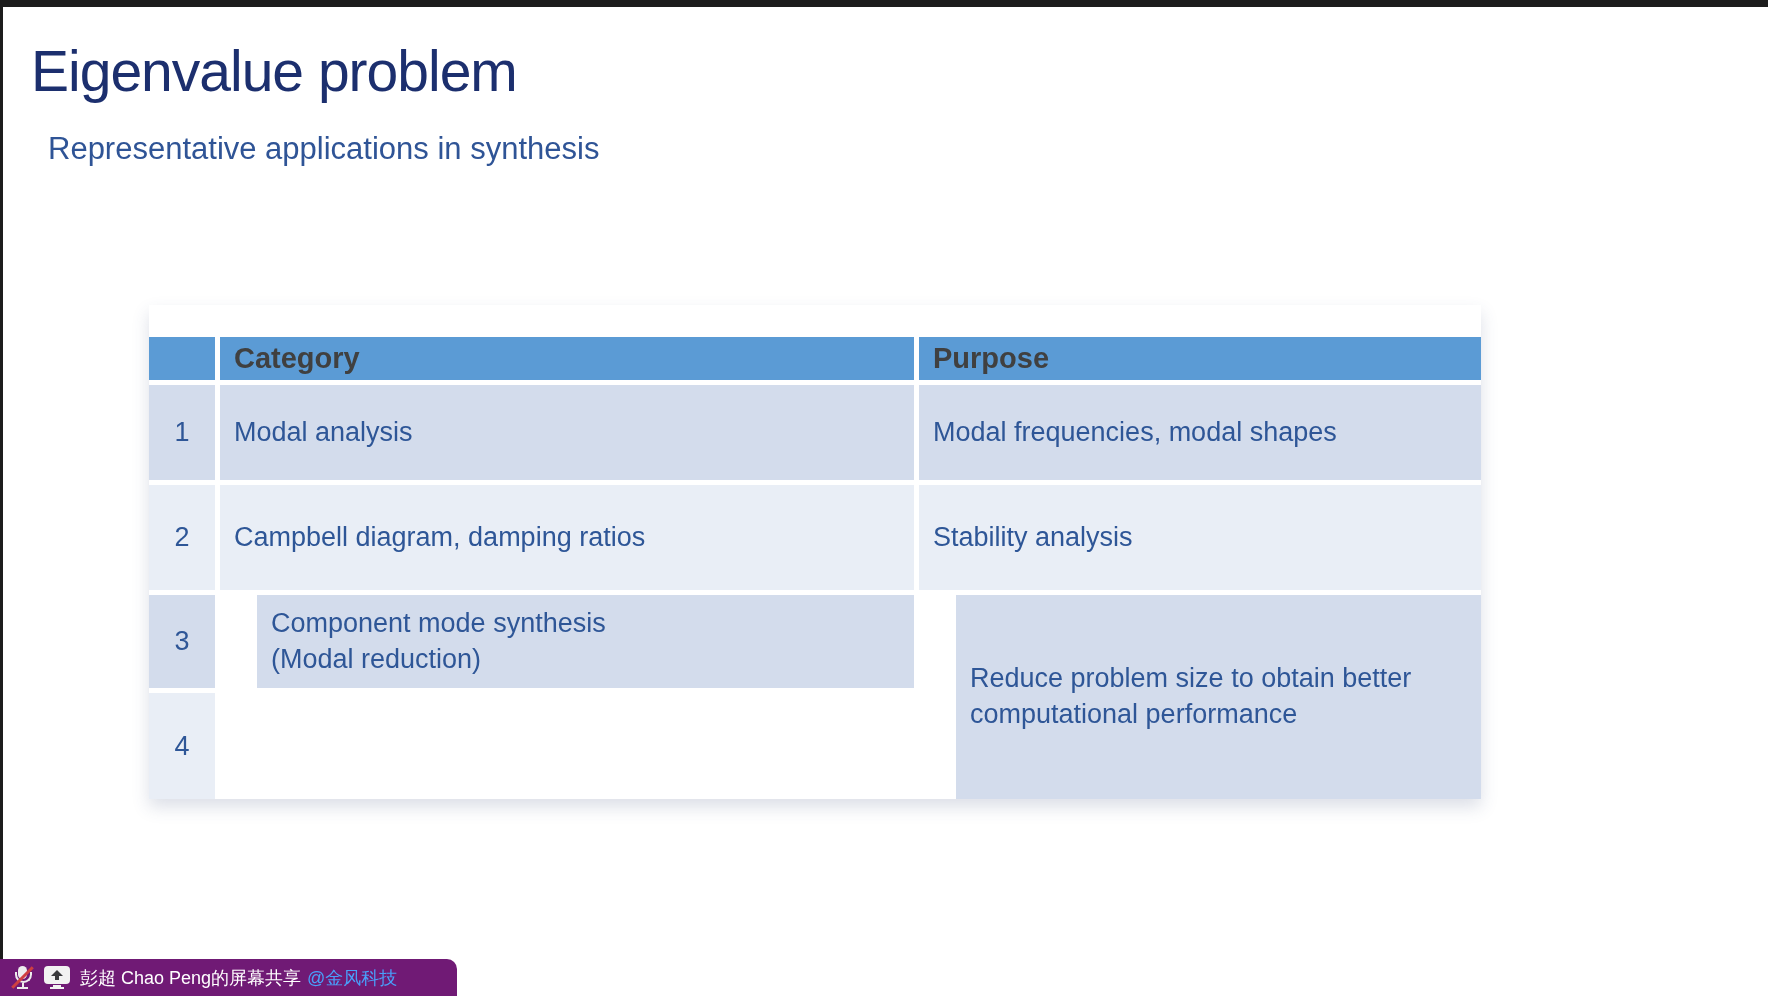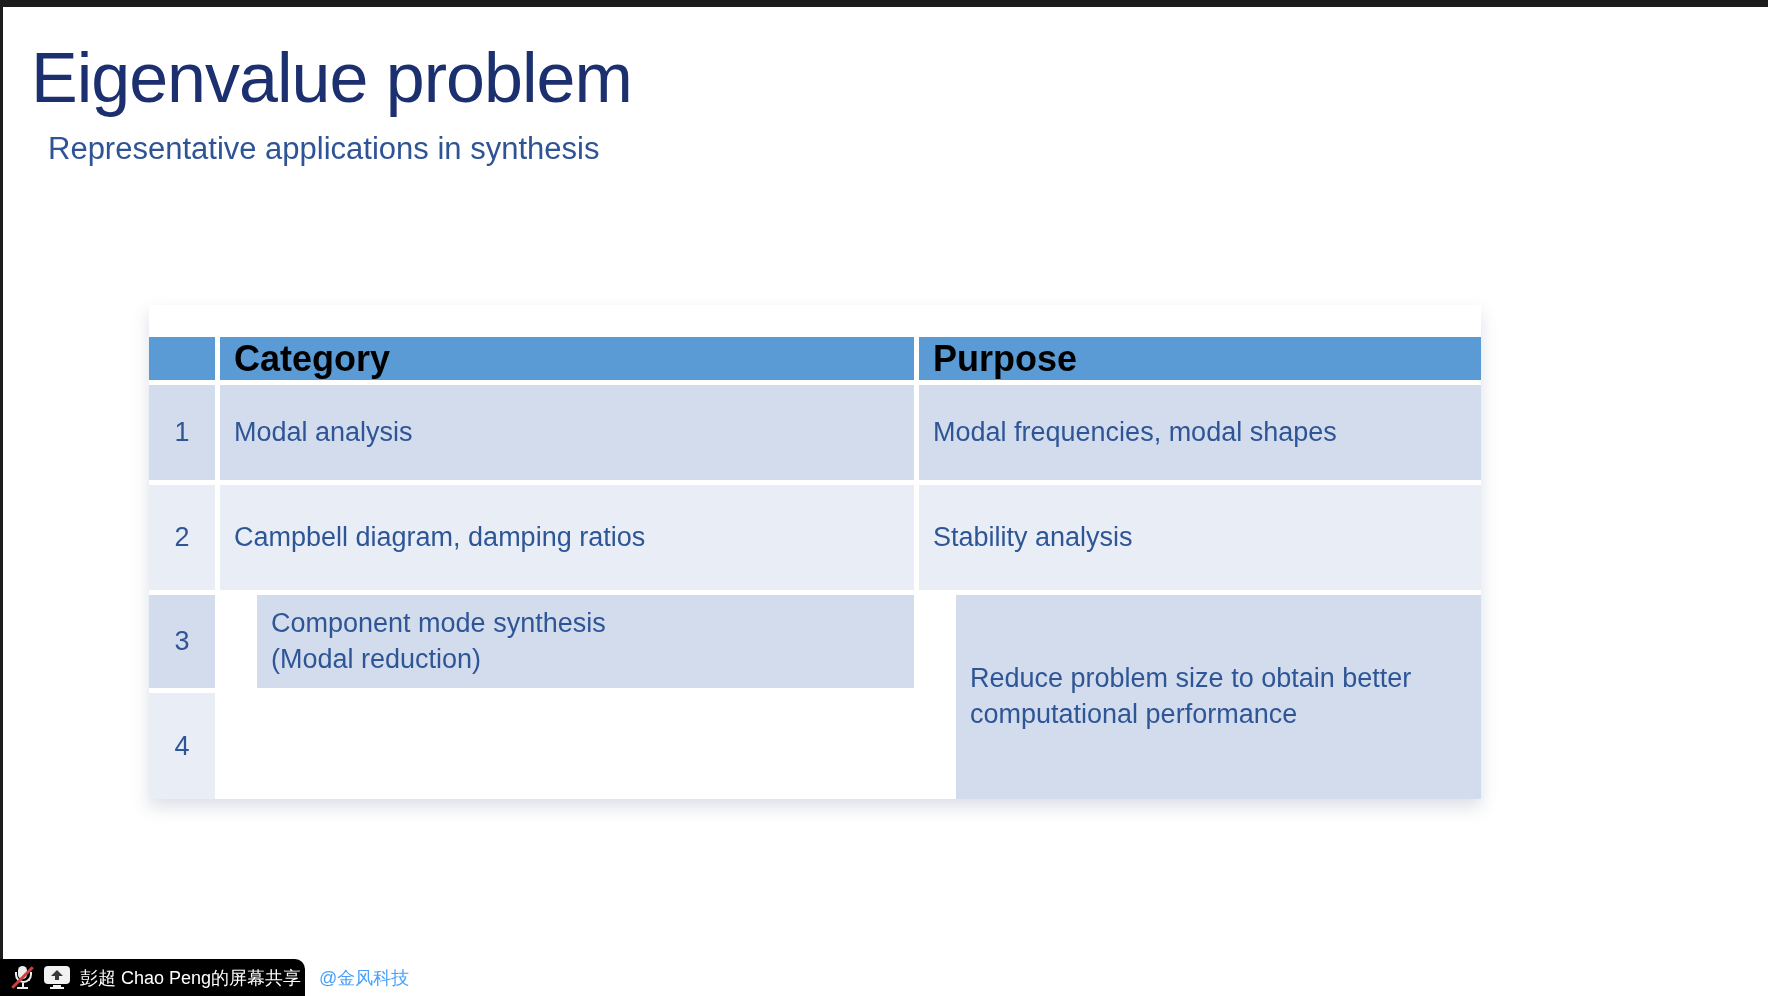--- a/index.html
+++ b/index.html
@@ -6,65 +6,65 @@
   .screen{
     position:relative; width:1768px; height:996px; overflow:hidden;
     background:#ffffff;
     font-family:"Liberation Sans", sans-serif;
   }
   .top-border{position:absolute;top:0;left:0;width:1768px;height:7px;background:#1c1c1c;}
   .left-border{position:absolute;top:0;left:0;width:3px;height:996px;background:#1c1c1c;}
 
   .slide-title{
     position:absolute; left:31px; top:38px; margin:0;
-    font-size:70px; font-weight:500; color:#1c2f6e; letter-spacing:-1px;
+    font-size:57px; font-weight:500; color:#1c2f6e; letter-spacing:-1px;
   }
   .slide-subtitle{
     position:absolute; left:48px; top:131px; margin:0;
     font-size:31px; font-weight:400; color:#2f5496;
   }
 
   .app-table{
     position:absolute; left:149px; top:305px; width:1332px; height:494px;
     display:grid;
     grid-template-columns:66px 694px 562px;
     grid-template-rows:75px 95px 105px 93px 106px;
     gap:5px;
     box-shadow:0 8px 16px rgba(60,80,120,0.18);
   }
   .cell{display:flex; align-items:center; font-size:27px; color:#2e5697;}
   .cell.pad{padding-left:14px;}
-  .hdr{background:#5b9bd5; color:#000000; font-weight:bold; font-size:36px;margin-top:32px;}
+  .hdr{background:#5b9bd5; color:#404040; font-weight:bold; font-size:29px;margin-top:32px;}
   .dark{background:#d3dcec;}
   .light{background:#e9eef6;}
   .numcell{justify-content:center;}
   .two-line{flex-direction:column; align-items:flex-start; justify-content:center; line-height:1.32;margin-left:37px;}
   .merged{grid-column:3; grid-row:4 / 6;}
 
   .share-bar{
-    position:absolute; left:0; bottom:0; width:305px; height:37px;
-    background:#000000; border-top-right-radius:10px;
+    position:absolute; left:0; bottom:0; width:457px; height:37px;
+    background:#701a75; border-top-right-radius:10px;
     display:flex; align-items:center; color:#ffffff; font-size:18px;
   }
   .mic-wrap{position:relative; width:22px; height:27px; margin-left:11px; flex:none;}
   .mic-body{position:absolute; left:7px; top:2px; width:9px; height:13px; background:#ededed; border-radius:5px;}
   .mic-arc{position:absolute; left:4px; top:8px; width:13px; height:9px;
     border:2px solid #ededed; border-top:none; border-radius:0 0 9px 9px;}
   .mic-stem{position:absolute; left:10.5px; top:19px; width:2px; height:4px; background:#ededed;}
   .mic-base{position:absolute; left:6px; top:23px; width:11px; height:2px; background:#ededed;}
   .mic-slash{position:absolute; left:10px; top:-1px; width:3px; height:29px; background:#cf4040; transform:rotate(45deg);}
   .share-wrap{position:relative; width:27px; height:25px; margin-left:11px; margin-right:9px; flex:none;}
   .share-rect{position:absolute; left:0; top:1px; width:26px; height:18px; background:#f2f2f2; border-radius:4px;}
   .share-arrow-head{position:absolute; left:7px; top:5px; width:0; height:0;
     border-left:6px solid transparent; border-right:6px solid transparent; border-bottom:6px solid #3a3a3d;}
   .share-arrow-stem{position:absolute; left:11px; top:10px; width:4px; height:5px; background:#3a3a3d;}
   .share-stand{position:absolute; left:9px; top:20px; width:8px; height:2px; background:#f2f2f2;}
   .share-foot{position:absolute; left:6px; top:22px; width:14px; height:2px; background:#f2f2f2;}
   .share-text{white-space:nowrap;}
-  .share-mention{color:#49a0fb; margin-left:18px; white-space:nowrap; cursor:pointer;}
+  .share-mention{color:#49a0fb; margin-left:6px; white-space:nowrap; cursor:pointer;}
 </style>
 </head>
 <body>
 
 <div class="screen">
   <div class="top-border"></div>
   <div class="left-border"></div>
 
   <h1 class="slide-title">Eigenvalue problem</h1>
   <h2 class="slide-subtitle">Representative applications in synthesis</h2>

